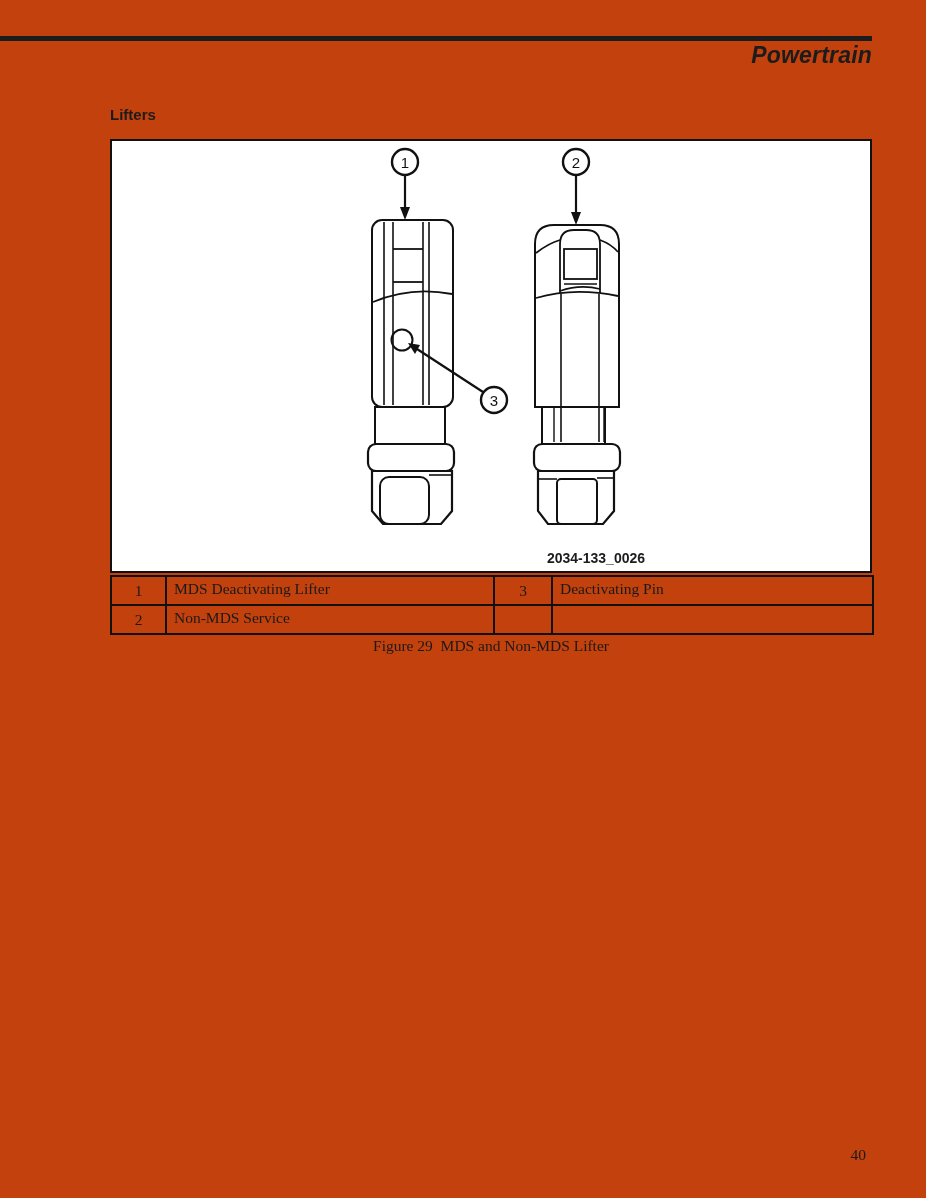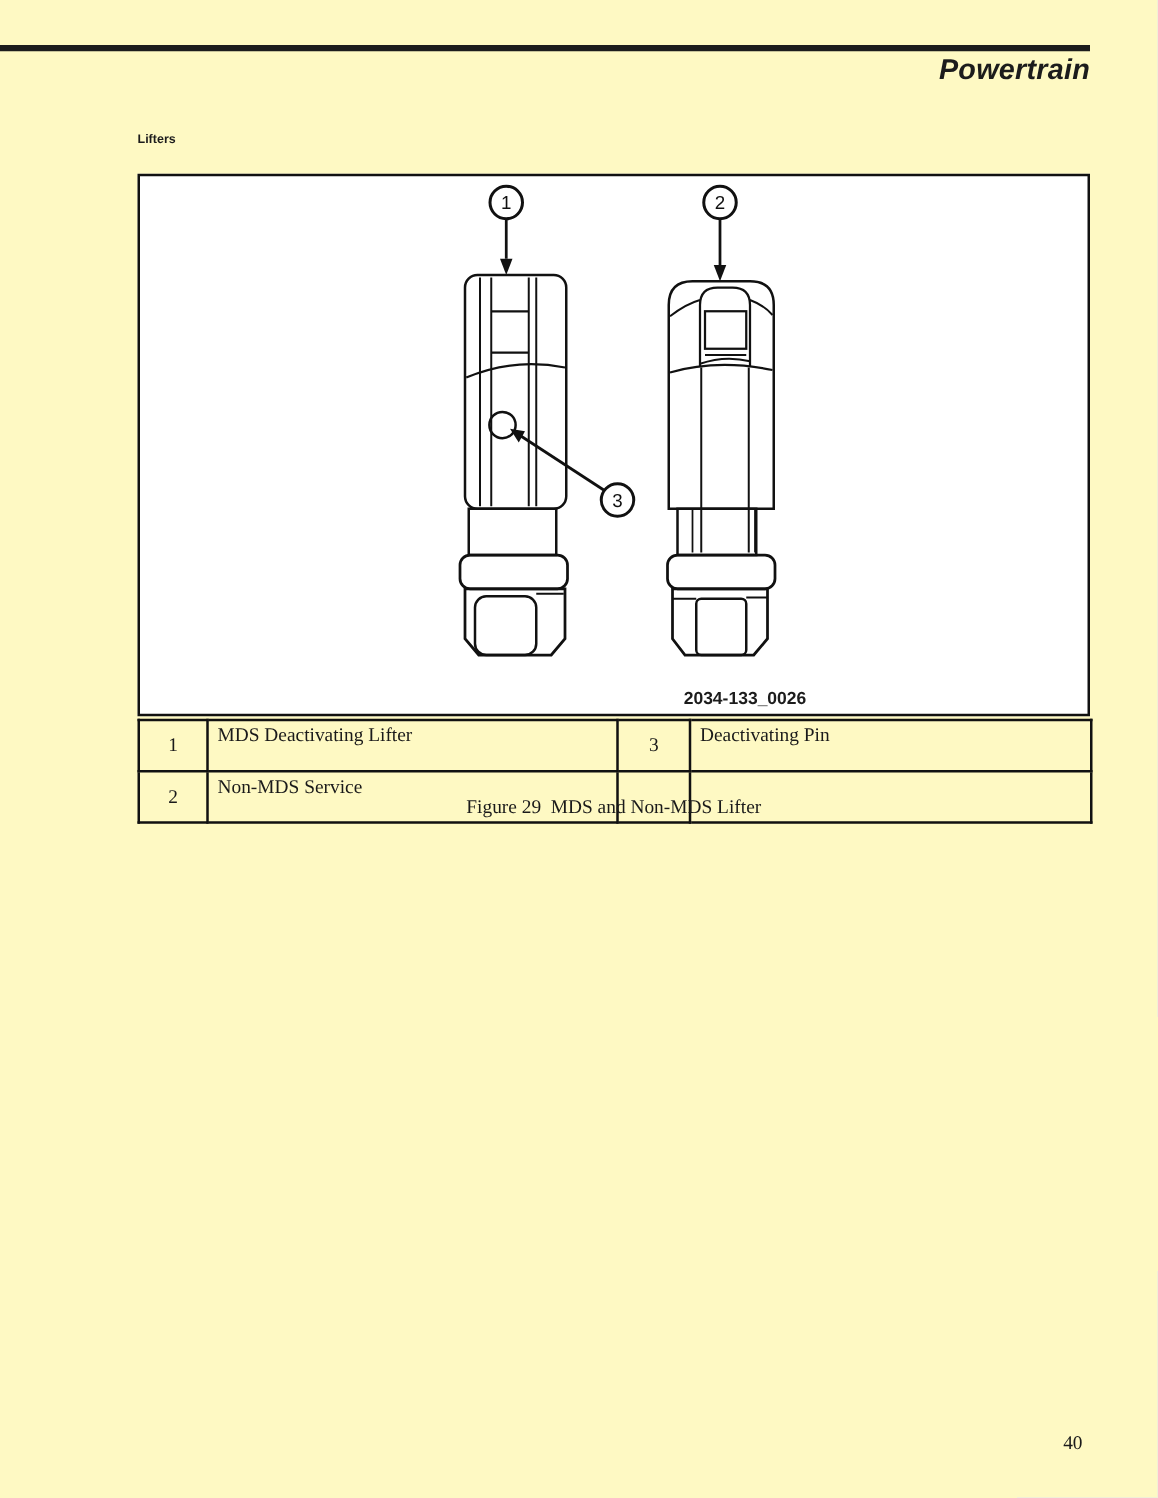--- a/index.html
+++ b/index.html
@@ -1,52 +1,52 @@
 <!DOCTYPE html>
 <html><head>
 <meta charset="utf-8">
 <style>
   html,body{margin:0;padding:0;background:#e8e8e8;}
   .page{
     position:relative;
     width:926px;height:1198px;
-    background:#fef9c3;
+    background:#c2410c;
     margin:0 auto;
     overflow:hidden;
     font-family:"Liberation Serif", serif;
     color:#1a1a1a;
   }
   .topbar{
     position:absolute;left:0;top:36px;width:872px;height:5px;
     background:#1c1c1c;
   }
   .header-title{
     position:absolute;top:42px;right:54px;
     font-family:"Liberation Sans", sans-serif;
     font-style:italic;font-weight:600;font-size:23px;
     color:#1c1c1c;letter-spacing:0.2px;
   }
   .section-heading{
     position:absolute;left:110px;top:106px;
     font-family:"Liberation Sans", sans-serif;
-    font-weight:700;font-size:10px;color:#1c1c1c;
+    font-weight:700;font-size:15px;color:#1c1c1c;
   }
   .figure-box{
     position:absolute;left:110px;top:139px;width:762px;height:434px;
     border:2px solid #111;box-sizing:border-box;background:#fff;
   }
   .figure-box svg{display:block;width:758px;height:430px;}
   .legend-table{
     position:absolute;left:110px;top:575px;width:762px;
     border-collapse:collapse;table-layout:fixed;
     font-family:"Liberation Serif", serif;font-size:15.5px;color:#1a1a1a;
   }
   .legend-table td{
     border:2px solid #111;height:23px;
-    padding:0 0 16px 7px;overflow:hidden;white-space:nowrap;
+    padding:0 0 4px 7px;overflow:hidden;white-space:nowrap;
   }
   .legend-table td.num{text-align:center;padding:0;}
   .figure-caption{
     position:absolute;left:110px;top:637px;width:762px;
     text-align:center;font-size:15.5px;white-space:pre;color:#1a1a1a;
   }
   .footer-doc-title{
     position:absolute;left:110px;top:1146px;
     font-weight:700;font-style:italic;font-size:15.5px;color:#1a1a1a;
   }

